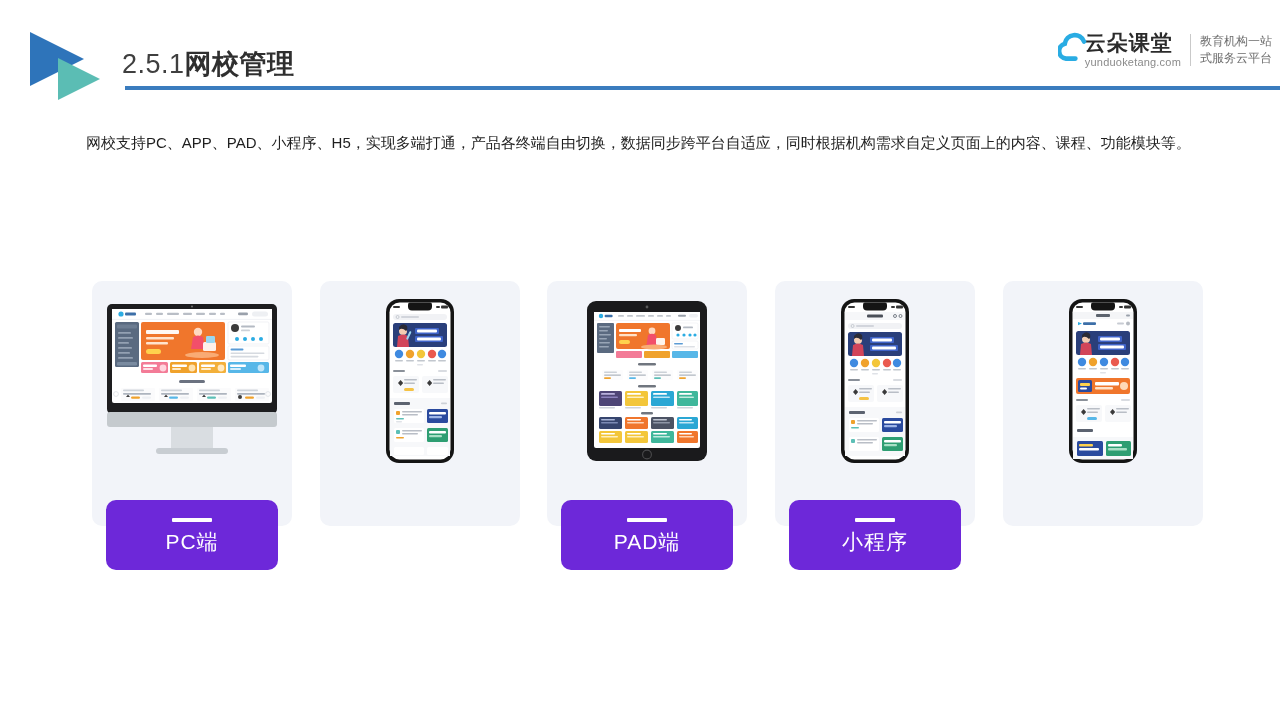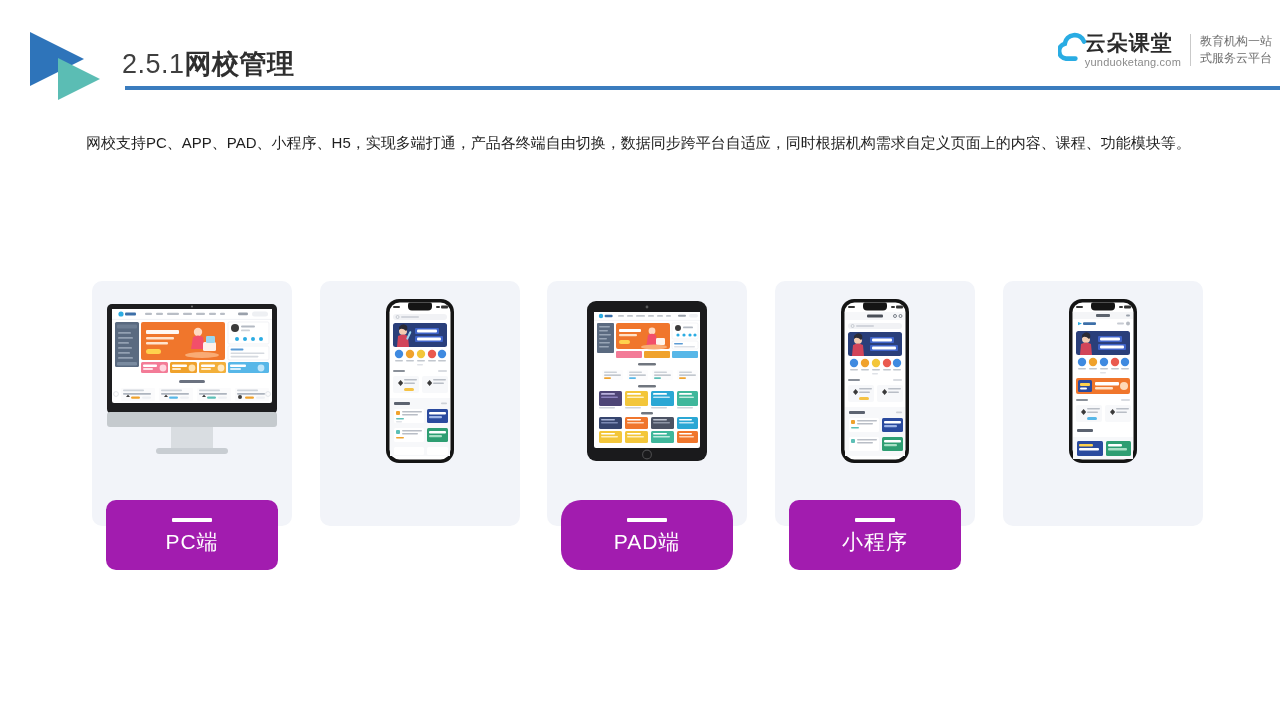--- a/index.html
+++ b/index.html
@@ -58,29 +58,29 @@
   .card.c3 { left: 775px; }
   .card.c4 { left: 1003px; }
 
   .device-slot {
     position: absolute; left: 0; top: 0; width: 200px; height: 200px;
     display: flex; align-items: center; justify-content: center;
   }
 
   .pill {
     position: absolute; width: 172px; height: 70px; top: 219px;
-    background: #a21caf; border-radius: 10px;
+    background: #6d28d9; border-radius: 10px;
     display: flex; flex-direction: column; align-items: center; justify-content: center;
     color: #ffffff;
   }
   .pill .dash { width: 40px; height: 4px; background: #ffffff; border-radius: 1px; margin-bottom: 9px; }
   .pill .pill-label { font-size: 21px; letter-spacing: 1px; line-height: 1; }
   .pill.p0 { left: 106px; }
   .pill.p1 { left: 333px; }
-  .pill.p2 { left: 561px; border-radius: 20px; }
+  .pill.p2 { left: 561px; }
   .pill.p3 { left: 789px; }
   .pill.p4 { left: 1017px; }
 </style>
 </head>
 <body>
 
 <div class="slide">
 
   <div class="header">
 

